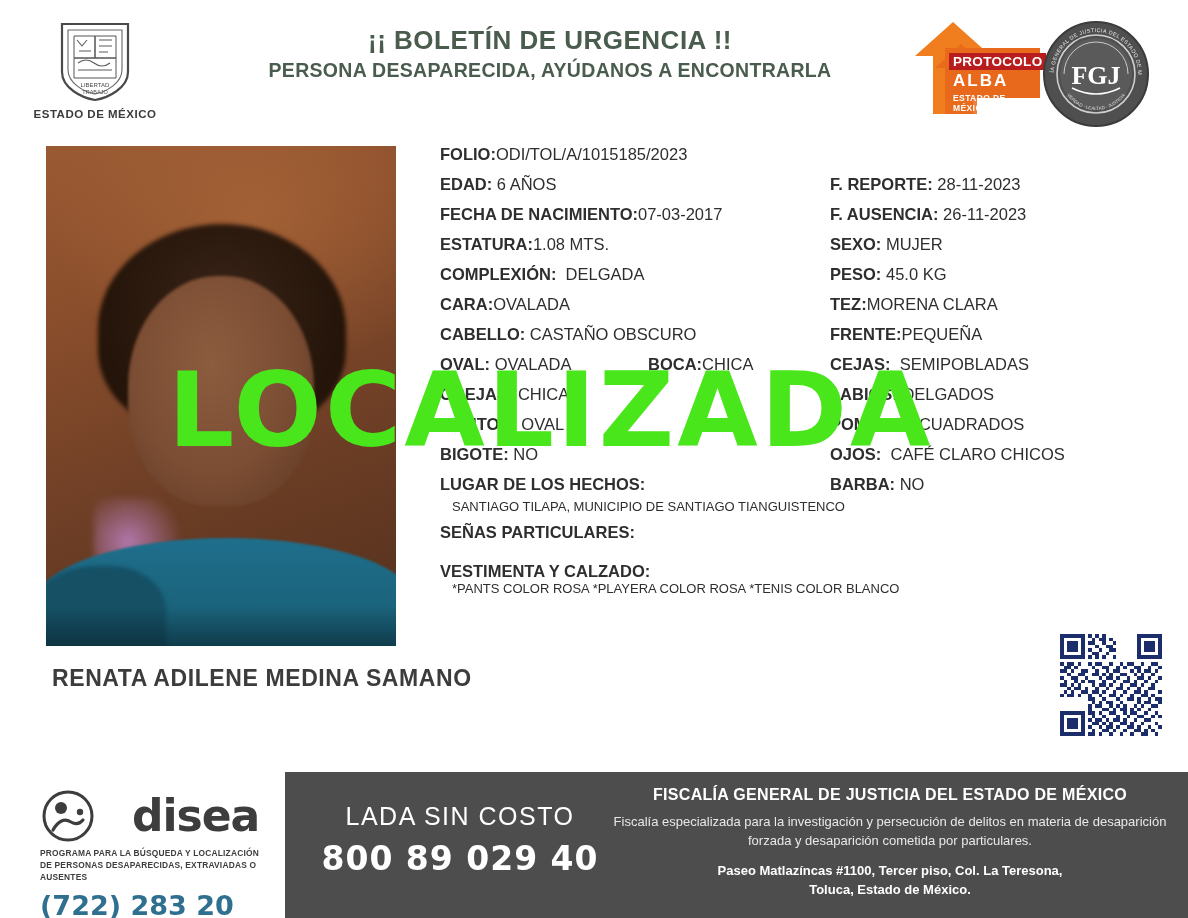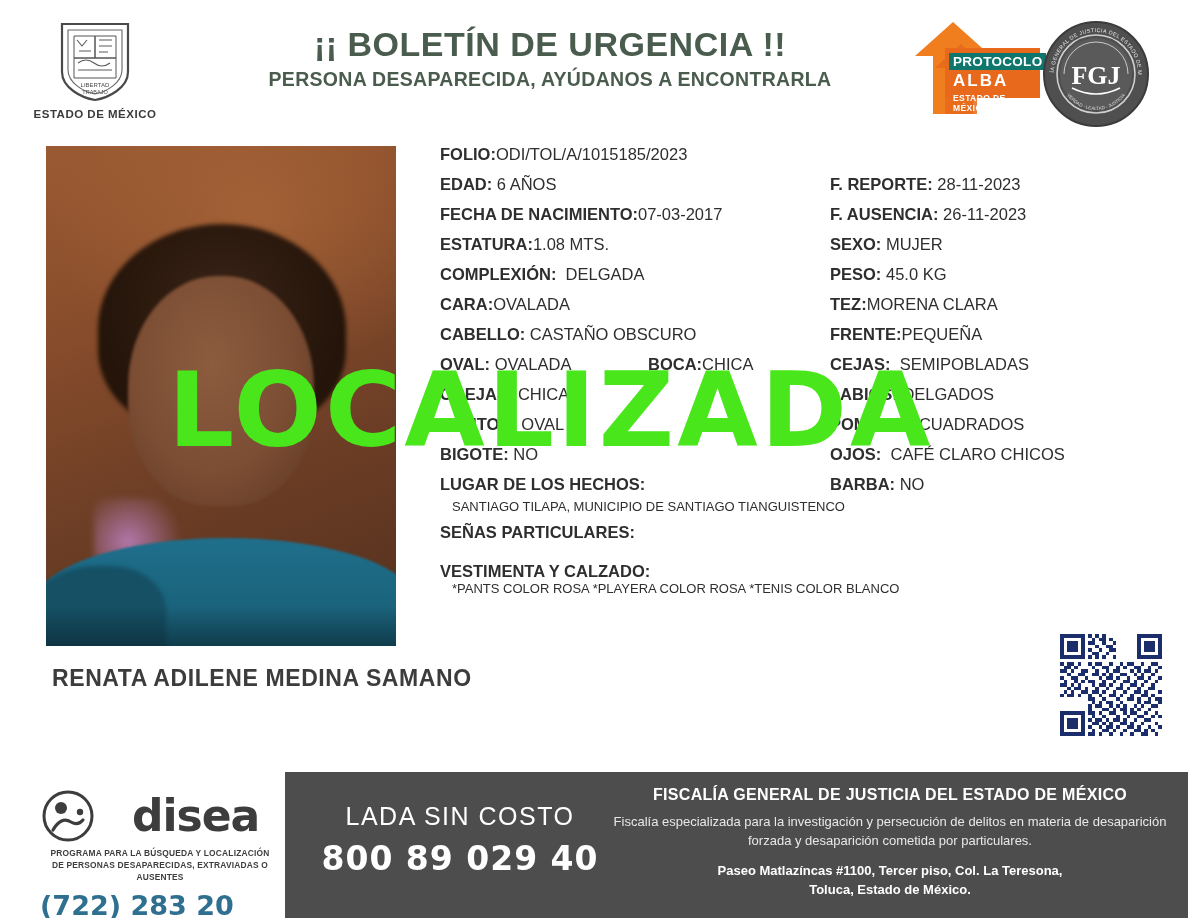--- a/index.html
+++ b/index.html
@@ -21,40 +21,40 @@
   }
   #edomex-seal .shield { display:block; margin:0 auto; }
   #edomex-seal .seal-label {
     font-size:11.5px; font-weight:bold; letter-spacing:.5px;
     color:#3b3b3b; margin-top:4px;
   }
   #header-titles {
     position:absolute; left:200px; top:26px; width:700px; text-align:center;
   }
   #title-main {
-    font-size:34px; font-weight:bold; color:#4a5c4e; letter-spacing:.5px;
+    font-size:26px; font-weight:bold; color:#4a5c4e; letter-spacing:.5px;
     line-height:1.08; white-space:nowrap;
   }
   #title-sub {
     font-size:19.5px; font-weight:bold; color:#4a5c4e; letter-spacing:.3px;
     margin-top:5px; white-space:nowrap;
   }
   
   #alba-logo {
     position:absolute; left:905px; top:22px; width:135px; height:92px;
   }
   #alba-logo .arrow-big {
     position:absolute; left:0; top:0;
   }
   #alba-logo .alba-text {
     position:absolute; left:44px; top:30px; width:92px;
   }
   #alba-logo .alba-text .l1 {
     font-size:13.5px; font-weight:bold; color:#ffffff; letter-spacing:.3px;
-    background:#0f766e; display:inline-block; padding:1px 4px;
+    background:#b91c1c; display:inline-block; padding:1px 4px;
   }
   #alba-logo .alba-text .l2 {
     font-size:17px; font-weight:bold; color:#ffffff; letter-spacing:2px;
     display:block; margin-top:1px; padding-left:4px;
   }
   #alba-logo .alba-text .l3 {
     font-size:8.5px; font-weight:bold; color:#ffffff; letter-spacing:.4px;
     display:block; margin-top:2px; padding-left:4px;
   }
   
@@ -546,21 +546,21 @@
 <div id="disea">
   <div id="disea-main">
     <svg width="56" height="52" viewBox="0 0 56 52">
       <circle cx="28" cy="26" r="24" fill="none" stroke="#3d3d3d" stroke-width="3"></circle>
       <circle cx="21" cy="18" r="6" fill="#3d3d3d"></circle>
       <path d="M13 40 q8 -14 18 -8 q7 4 12 -2" fill="none" stroke="#3d3d3d" stroke-width="3.2" stroke-linecap="round"></path>
       <circle cx="40" cy="22" r="3.2" fill="#3d3d3d"></circle>
     </svg>
     <span id="disea-word">disea</span>
   </div>
-  <div id="disea-sub" style="white-space:pre-line;text-align:center;">PROGRAMA PARA LA BÚSQUEDA Y LOCALIZACIÓN
+  <div id="disea-sub" style="white-space:pre-line;">PROGRAMA PARA LA BÚSQUEDA Y LOCALIZACIÓN
 DE PERSONAS DESAPARECIDAS, EXTRAVIADAS  O
 AUSENTES</div>
   <div id="disea-phone">(722) 283 20 12</div>
 </div>
 
 <div id="lada-block">
   <div id="lada-title">LADA SIN COSTO</div>
   <div id="lada-number">800 89 029 40</div>
 </div>
 

